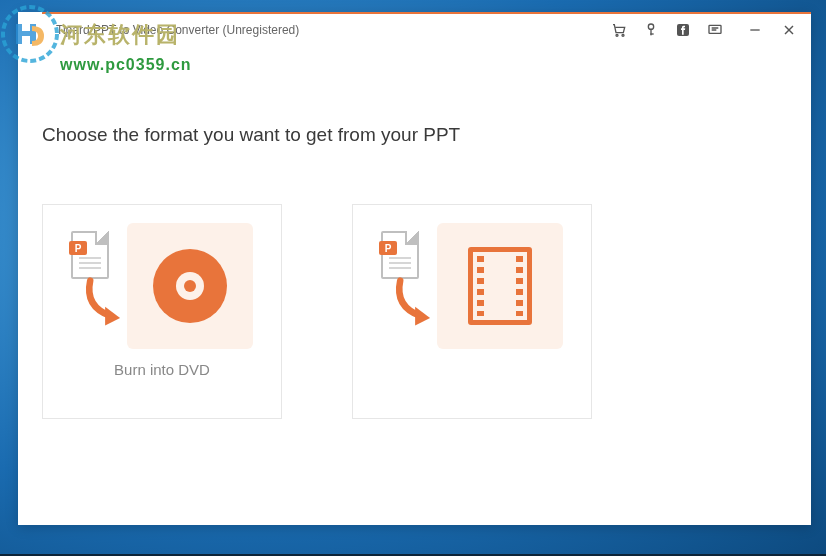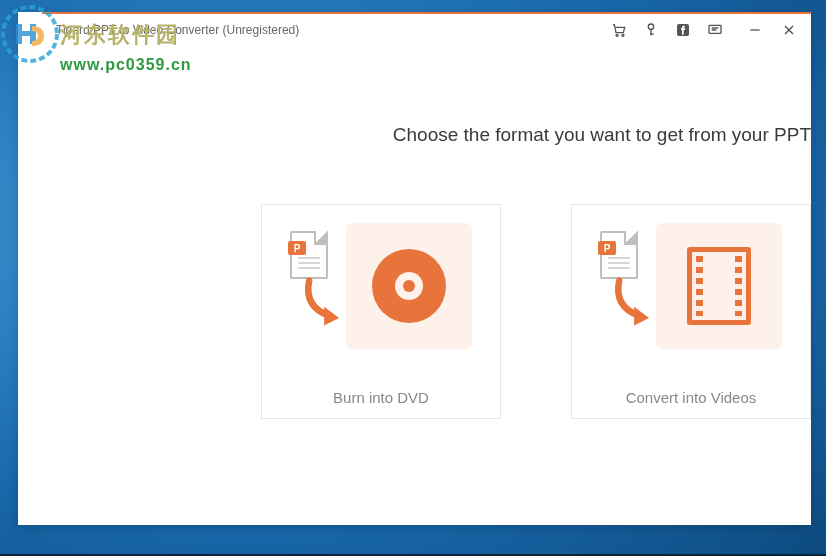--- a/index.html
+++ b/index.html
@@ -100,21 +100,21 @@
       font-size: 16px;
       font-weight: bold;
       color: #2e9a3f;
       z-index: 5;
       letter-spacing: 1px;
     }
     .main-content {
       flex: 1;
       display: flex;
       flex-direction: column;
-      align-items: flex-end;
+      align-items: flex-start;
       padding-top: 78px;
     }
     .heading {
       font-size: 19px;
       color: #3a3a3a;
       font-weight: 500;
     }
     .option-row {
       display: flex;
       gap: 70px;
@@ -228,21 +228,21 @@
       background:repeating-linear-gradient(to bottom,#d6d6d6 0 2px,transparent 2px 5px);
     }
     .arrow-swoosh {
       position: absolute;
       left: 8px;
       top: 52px;
       width: 56px;
       height: 56px;
     }
     .option-label {
-      margin-top: 40px;
+      margin-top: 12px;
       font-size: 15px;
       color: #888;
     }
   </style>
 </head>
 <body>
 
 <div class="desktop-bg"></div>
 <div class="taskbar"></div>
 
@@ -326,21 +326,20 @@
             <div class="ppt-lines"></div>
           </div>
           <svg class="arrow-swoosh" viewBox="0 0 60 60">
             <path d="M12 6 Q 6 34 34 44" stroke="#e8743b" stroke-width="7" fill="none" stroke-linecap="round"></path>
             <path d="M28 34 L44 46 L28 54 Z" fill="#e8743b"></path>
           </svg>
           <div class="big-tile">
             <div class="film-strip"></div>
           </div>
         </div>
-        <div class="option-label">Convert into Videos</div>
       </div>
 
     </div>
   </div>
 </div>
 
 <svg class="watermark-logo" viewBox="0 0 60 60">
   <circle cx="30" cy="30" r="27" fill="none" stroke="#2aa3d6" stroke-width="4" stroke-dasharray="6 3"></circle>
   <path d="M16 20 v20 h6 v-8 h8 v8 h6 v-20 h-6 v7 h-8 v-7 z" fill="#2a8fd6"></path>
   <path d="M32 22 q12 0 12 10 t-12 10 v-5 q6 0 6-5 t-6-5 z" fill="#f2a73f"></path>

